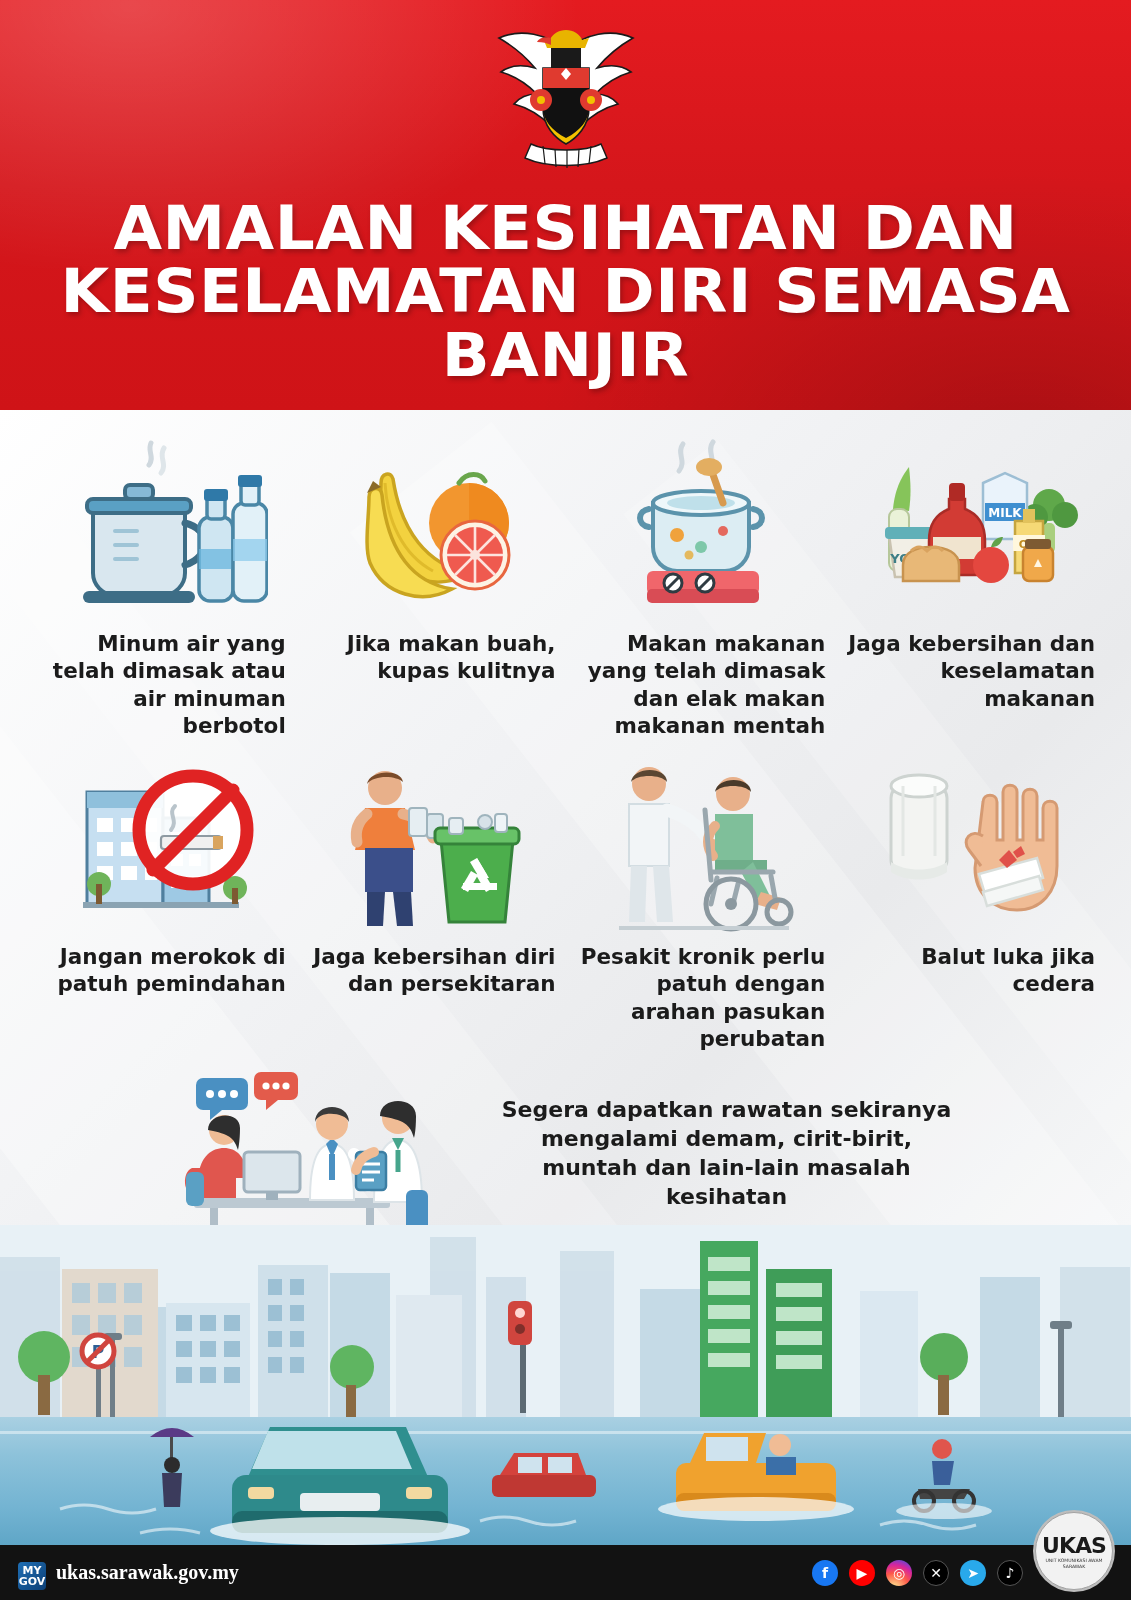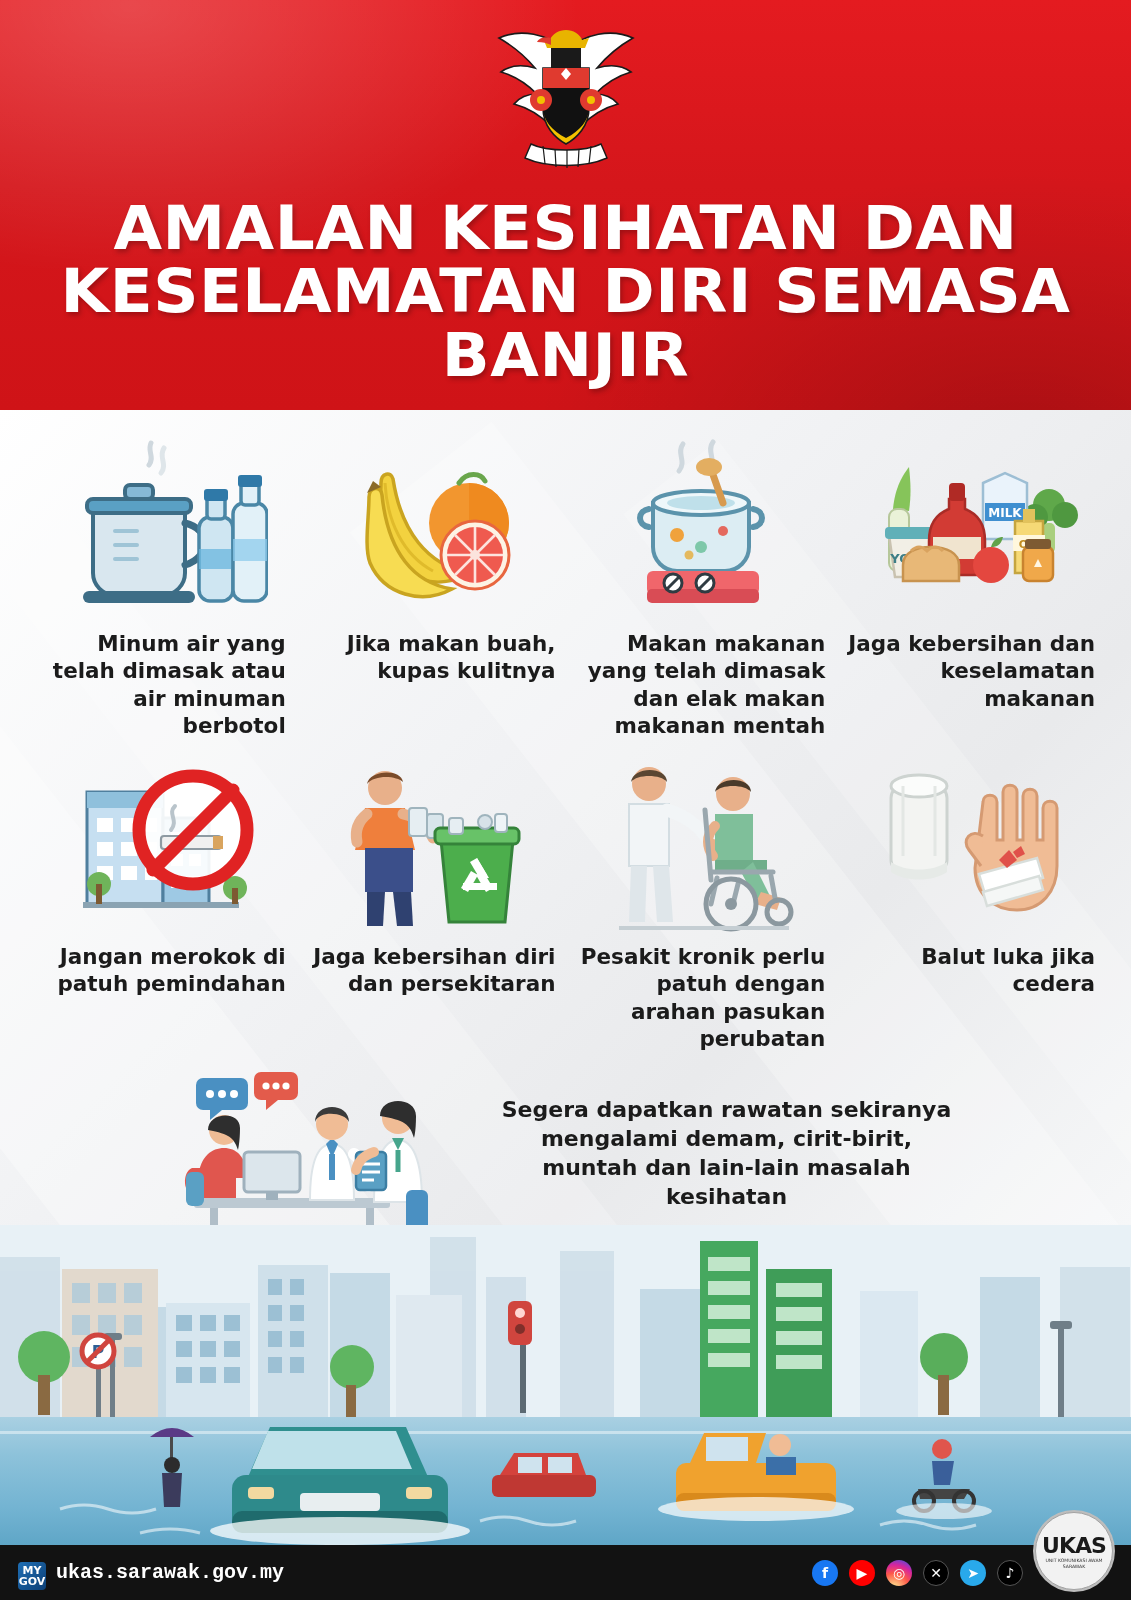--- a/index.html
+++ b/index.html
@@ -162,21 +162,21 @@
     background: #121212;
     display: flex;
     align-items: center;
     padding: 0 18px;
   }
   .footer .url {
     color: #ffffff;
     font-size: 20px;
     font-weight: 700;
     margin-left: 10px;
-    font-family: Liberation Mono, monospace;
+    font-family: Liberation Serif, serif;
   }
   .social {
     margin-left: auto;
     display: flex;
     align-items: center;
     gap: 11px;
     margin-right: 90px;
   }
   .soc {
     width: 26px; height: 26px;

